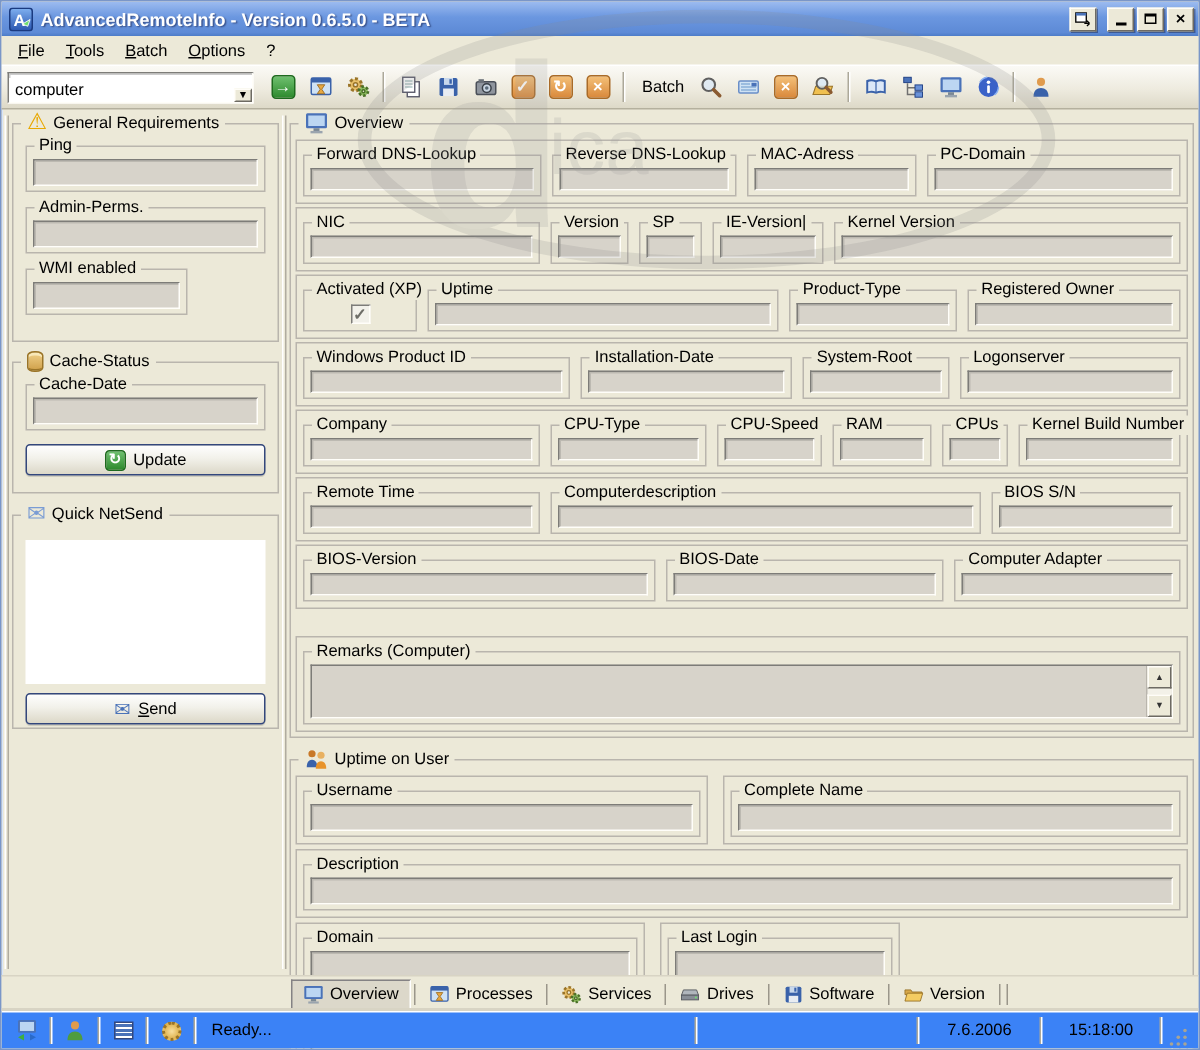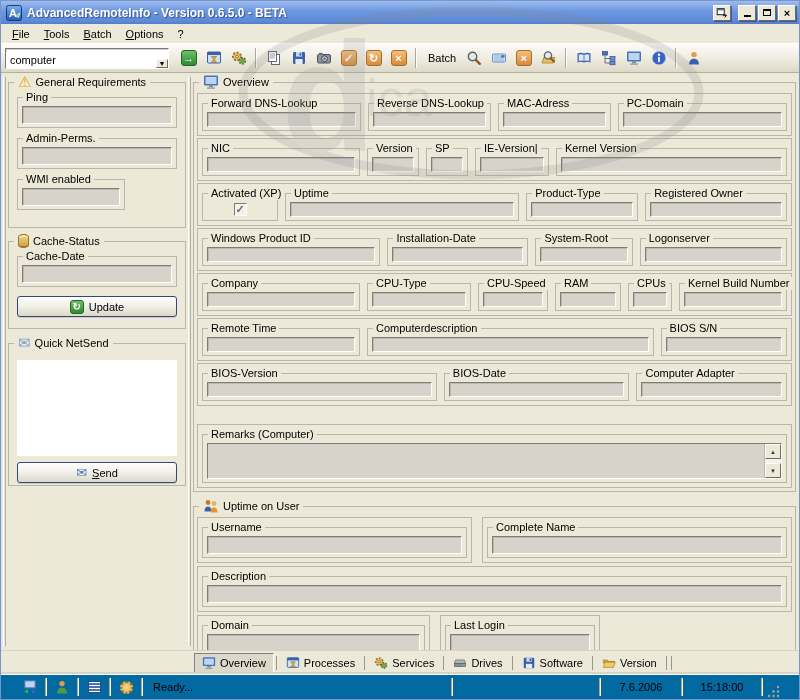--- a/index.html
+++ b/index.html
@@ -88,22 +88,22 @@
     display:flex; align-items:center; justify-content:center; font-size:6px; color:#333; }
 
   
   .tabbar { position:absolute; left:0; bottom:25px; right:0; height:24px; background:#ece9d8;
     border-top:1px solid #d8d4c4; display:flex; align-items:center; padding-left:193px; }
   .tab { display:flex; align-items:center; gap:4px; height:20px; padding:0 7px; cursor:default; white-space:nowrap; }
   .tab.selected { background:#dcd8ca; border:1px solid; border-color:#848284 #fff #fff #848284; }
   .tab-sep { width:1px; height:14px; background:#9a968a; margin:0 2px; }
 
   
-  .statusbar { position:absolute; left:0; bottom:0; right:0; height:25px; background:#0369a1;
-    border-top:1px solid #fff; display:flex; align-items:center; padding:0 18px; box-shadow:0 -2px 0 #d8d4c4; }
+  .statusbar { position:absolute; left:0; bottom:0; right:0; height:25px; background:#3b82f6;
+    border-top:1px solid #fff; display:flex; align-items:center; padding:0 6px; box-shadow:0 -2px 0 #d8d4c4; }
   .sb-sep { width:2px; height:18px; border-left:1px solid #aca899; border-right:1px solid #fff; margin:0 4px; }
   .sb-icon { width:22px; display:flex; justify-content:center; }
   .sb-text { padding:0 6px; white-space:nowrap; }
   .sb-flex { flex:1; }
   .sb-fixed { width:138px; }
   .sb-date { width:72px; text-align:center; }
   .sb-time { width:70px; text-align:center; }
   .grip { width:14px; height:14px; align-self:flex-end; }
 
   

